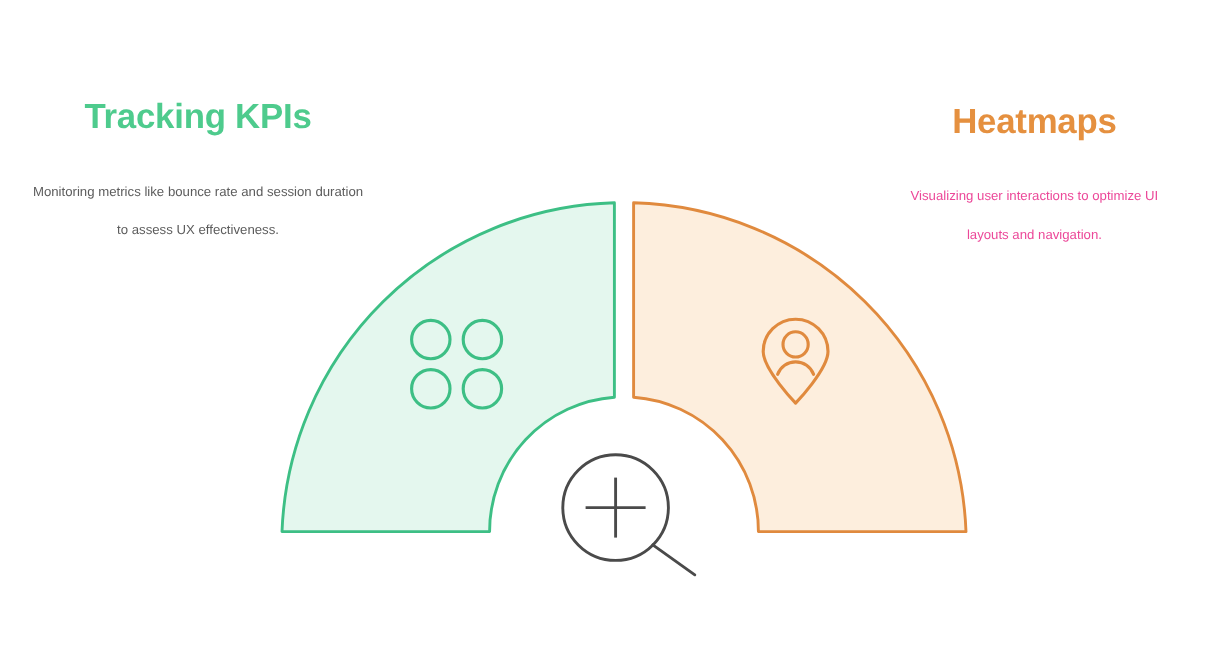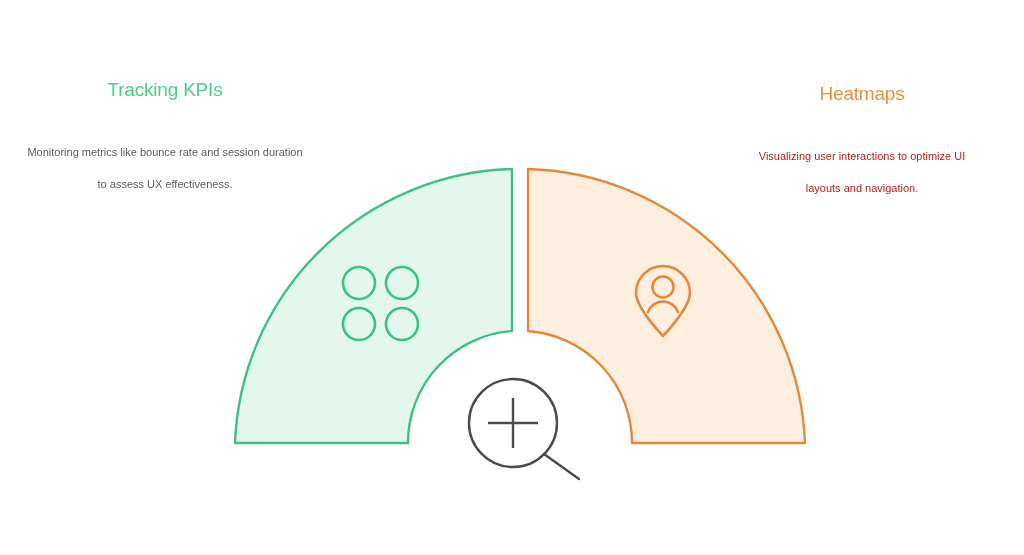--- a/index.html
+++ b/index.html
@@ -23,24 +23,24 @@
 
   
   .panel {
     position: absolute;
     text-align: center;
   }
   #panel-left  { left: 0px;   top: 72px; width: 330px; }
   #panel-right { left: 700px; top: 76px; width: 324px; }
 
   .panel-title {
-    font-size: 19px;
-    font-weight: normal;
+    font-size: 29px;
+    font-weight: bold;
     letter-spacing: -0.2px;
-    margin: 4px 0 32px 0;
+    margin: 12px 0 32px 0;
     line-height: 28px;
   }
   #title-left  { color: #4ecb8d; }
   #title-right { color: #e5903f; }
 
   .panel-body {
     font-size: 11px;
     line-height: 32px;
     color: #5c5c5c;
     margin: 0;
@@ -64,21 +64,21 @@
 
 <div id="canvas">
 
   <div class="panel" id="panel-left">
     <h2 class="panel-title" id="title-left" style="color: rgb(78, 203, 141);">Tracking KPIs</h2>
     <p class="panel-body" id="body-left" style="color: rgb(92, 92, 92);">Monitoring metrics like bounce rate and session duration to assess UX effectiveness.</p>
   </div>
 
   <div class="panel" id="panel-right">
     <h2 class="panel-title" id="title-right" style="color: rgb(229, 144, 63);">Heatmaps</h2>
-    <p class="panel-body" id="body-right" style="color: #b91c1c;">Visualizing user interactions to optimize UI layouts and navigation.</p>
+    <p class="panel-body" id="body-right" style="color: #ec4899;">Visualizing user interactions to optimize UI layouts and navigation.</p>
   </div>
 
   <svg id="diagram" viewBox="0 0 1024 555" width="1024" height="555" xmlns="http://www.w3.org/2000/svg">
 
     <g class="hit">
       <path id="seg-left" d="M 235 443
                A 285 285 0 0 1 512 169
                L 512 331
                A 112 112 0 0 0 408 443
                Z" fill="#e4f7ee" stroke="#3dbf85" stroke-width="2.4" stroke-linejoin="round"></path>

